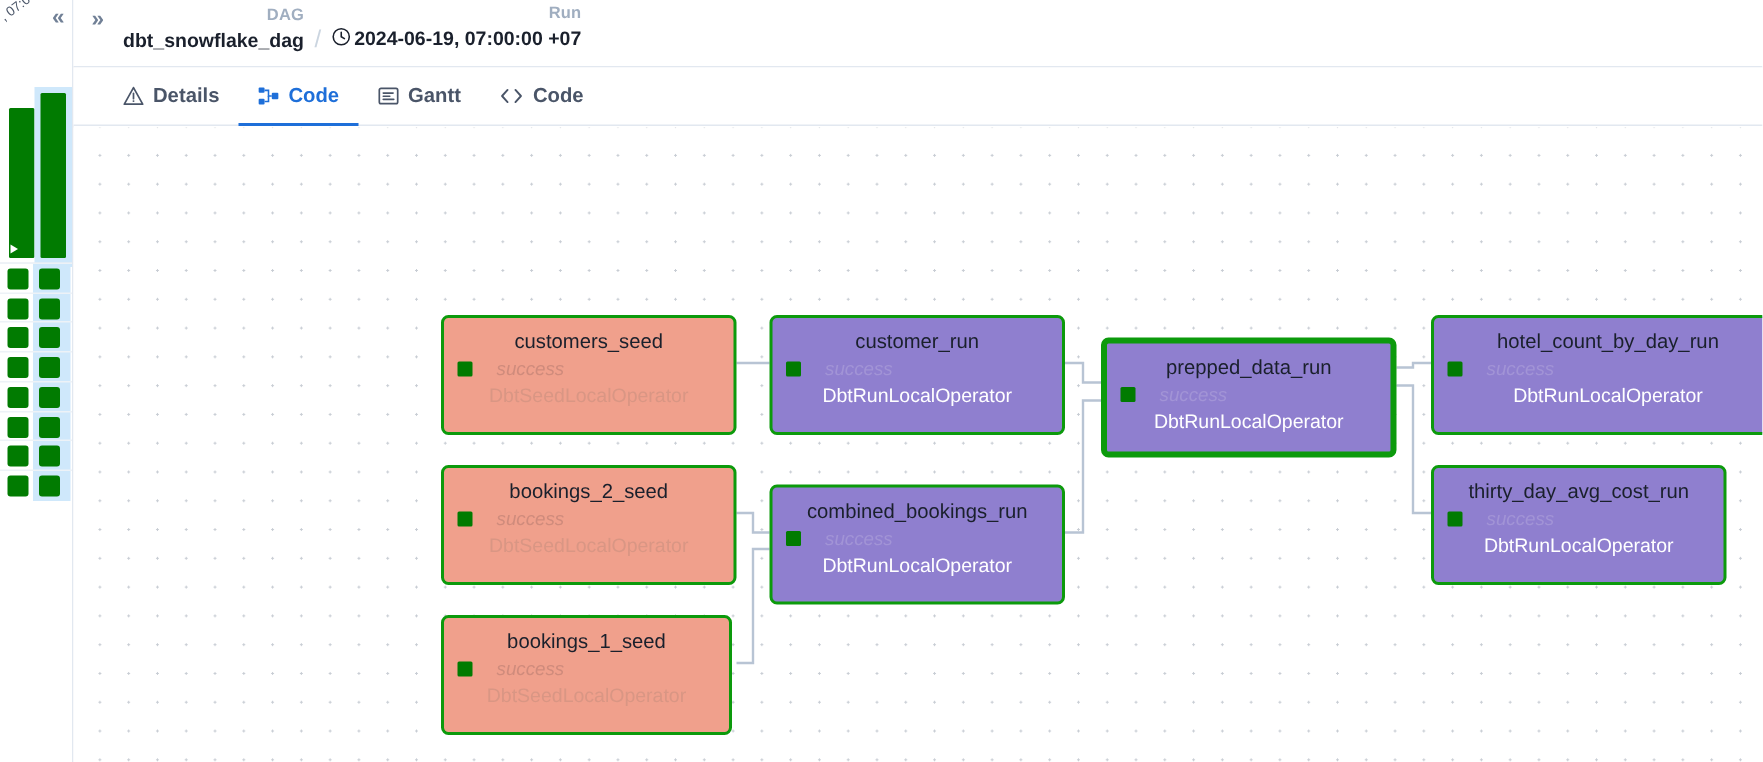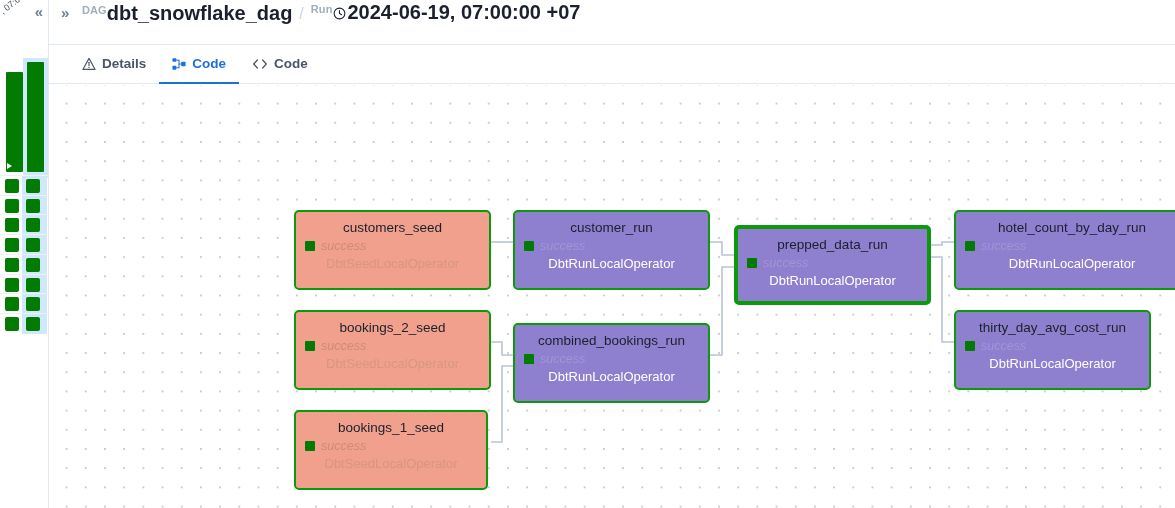--- a/index.html
+++ b/index.html
@@ -74,27 +74,27 @@
   }
   .expand-chev {
     position: absolute; left: 12px; top: 4px;
     font-size: 15px; color: #718096; font-weight: bold;
     cursor: pointer;
   }
   .crumb-wrap {
     position: absolute; left: 33px; top: 3px;
     display: flex; align-items: flex-end;
   }
-  .crumb-group { display: flex; flex-direction: row; }
+  .crumb-group { display: flex; flex-direction: column; align-items: flex-end; }
   .crumb-kicker {
     font-size: 11px; color: #a0aec0; font-weight: bold;
     letter-spacing: .1px; line-height: 13px;
   }
   .crumb-main {
-    font-size: 20px; color: #1a202c; font-weight: bold;
+    font-size: 13px; color: #1a202c; font-weight: bold;
     line-height: 19px; cursor: pointer;
   }
   .crumb-sep {
     font-size: 16px; color: #cbd5e0; margin: 0 7px 0 7px;
     line-height: 19px;
   }
   .clock-ico {
     display: inline-block; vertical-align: -1px; margin-right: 2px;
   }
 
@@ -136,21 +136,21 @@
     padding: 7px 9px 0 9px;
     overflow: hidden;
     text-align: center;
   }
   .node.selected { border-width: 4px; }
   .node-title {
     font-size: 13.5px; color: #1a202c; font-weight: normal;
     line-height: 17px; white-space: nowrap;
   }
   .node-state {
-    display: flex; align-items: center; gap: 6px;
+    display: flex; align-items: center; gap: 16px;
     margin-top: 3px; line-height: 14px; font-style: italic;
   }
   .state-dot {
     width: 10px; height: 10px; background: #017b01;
     border-radius: 1px; flex: none;
   }
   .state-text { font-size: 12.5px; }
   .node-op {
     font-size: 13px; margin-top: 3px; line-height: 16px;
     white-space: nowrap;
@@ -259,20 +259,29 @@
             <rect x="0.5" y="10" width="4.5" height="4.5" rx="0.8" fill="currentColor"></rect>
             <rect x="10.5" y="5.5" width="5" height="5" rx="0.8" fill="currentColor"></rect>
             <path d="M5 3.7 L8 3.7 L8 8 L10.5 8" fill="none" stroke="currentColor" stroke-width="1.2"></path>
             <path d="M5 12.2 L8 12.2 L8 8" fill="none" stroke="currentColor" stroke-width="1.2"></path>
           </svg>
         </span>
         <span>Code</span>
       </div>
       <div class="tab">
         <span>
+          <svg width="14" height="14" viewBox="0 0 16 16">
+            <rect x="1" y="2.2" width="14" height="11.6" rx="1.3" fill="none" stroke="currentColor" stroke-width="1.3"></rect>
+            <path d="M4 5.8 L11.5 5.8 M4 8.2 L9 8.2 M4 10.6 L12 10.6" stroke="currentColor" stroke-width="1.25" stroke-linecap="round"></path>
+          </svg>
+        </span>
+        <span>Gantt</span>
+      </div>
+      <div class="tab">
+        <span>
           <svg width="16" height="14" viewBox="0 0 18 16">
             <path d="M6 3.4 L1.8 8 L6 12.6" fill="none" stroke="currentColor" stroke-width="1.45" stroke-linecap="round" stroke-linejoin="round"></path>
             <path d="M12 3.4 L16.2 8 L12 12.6" fill="none" stroke="currentColor" stroke-width="1.45" stroke-linecap="round" stroke-linejoin="round"></path>
           </svg>
         </span>
         <span>Code</span>
       </div>
     </div>
 
   <div id="canvas">

